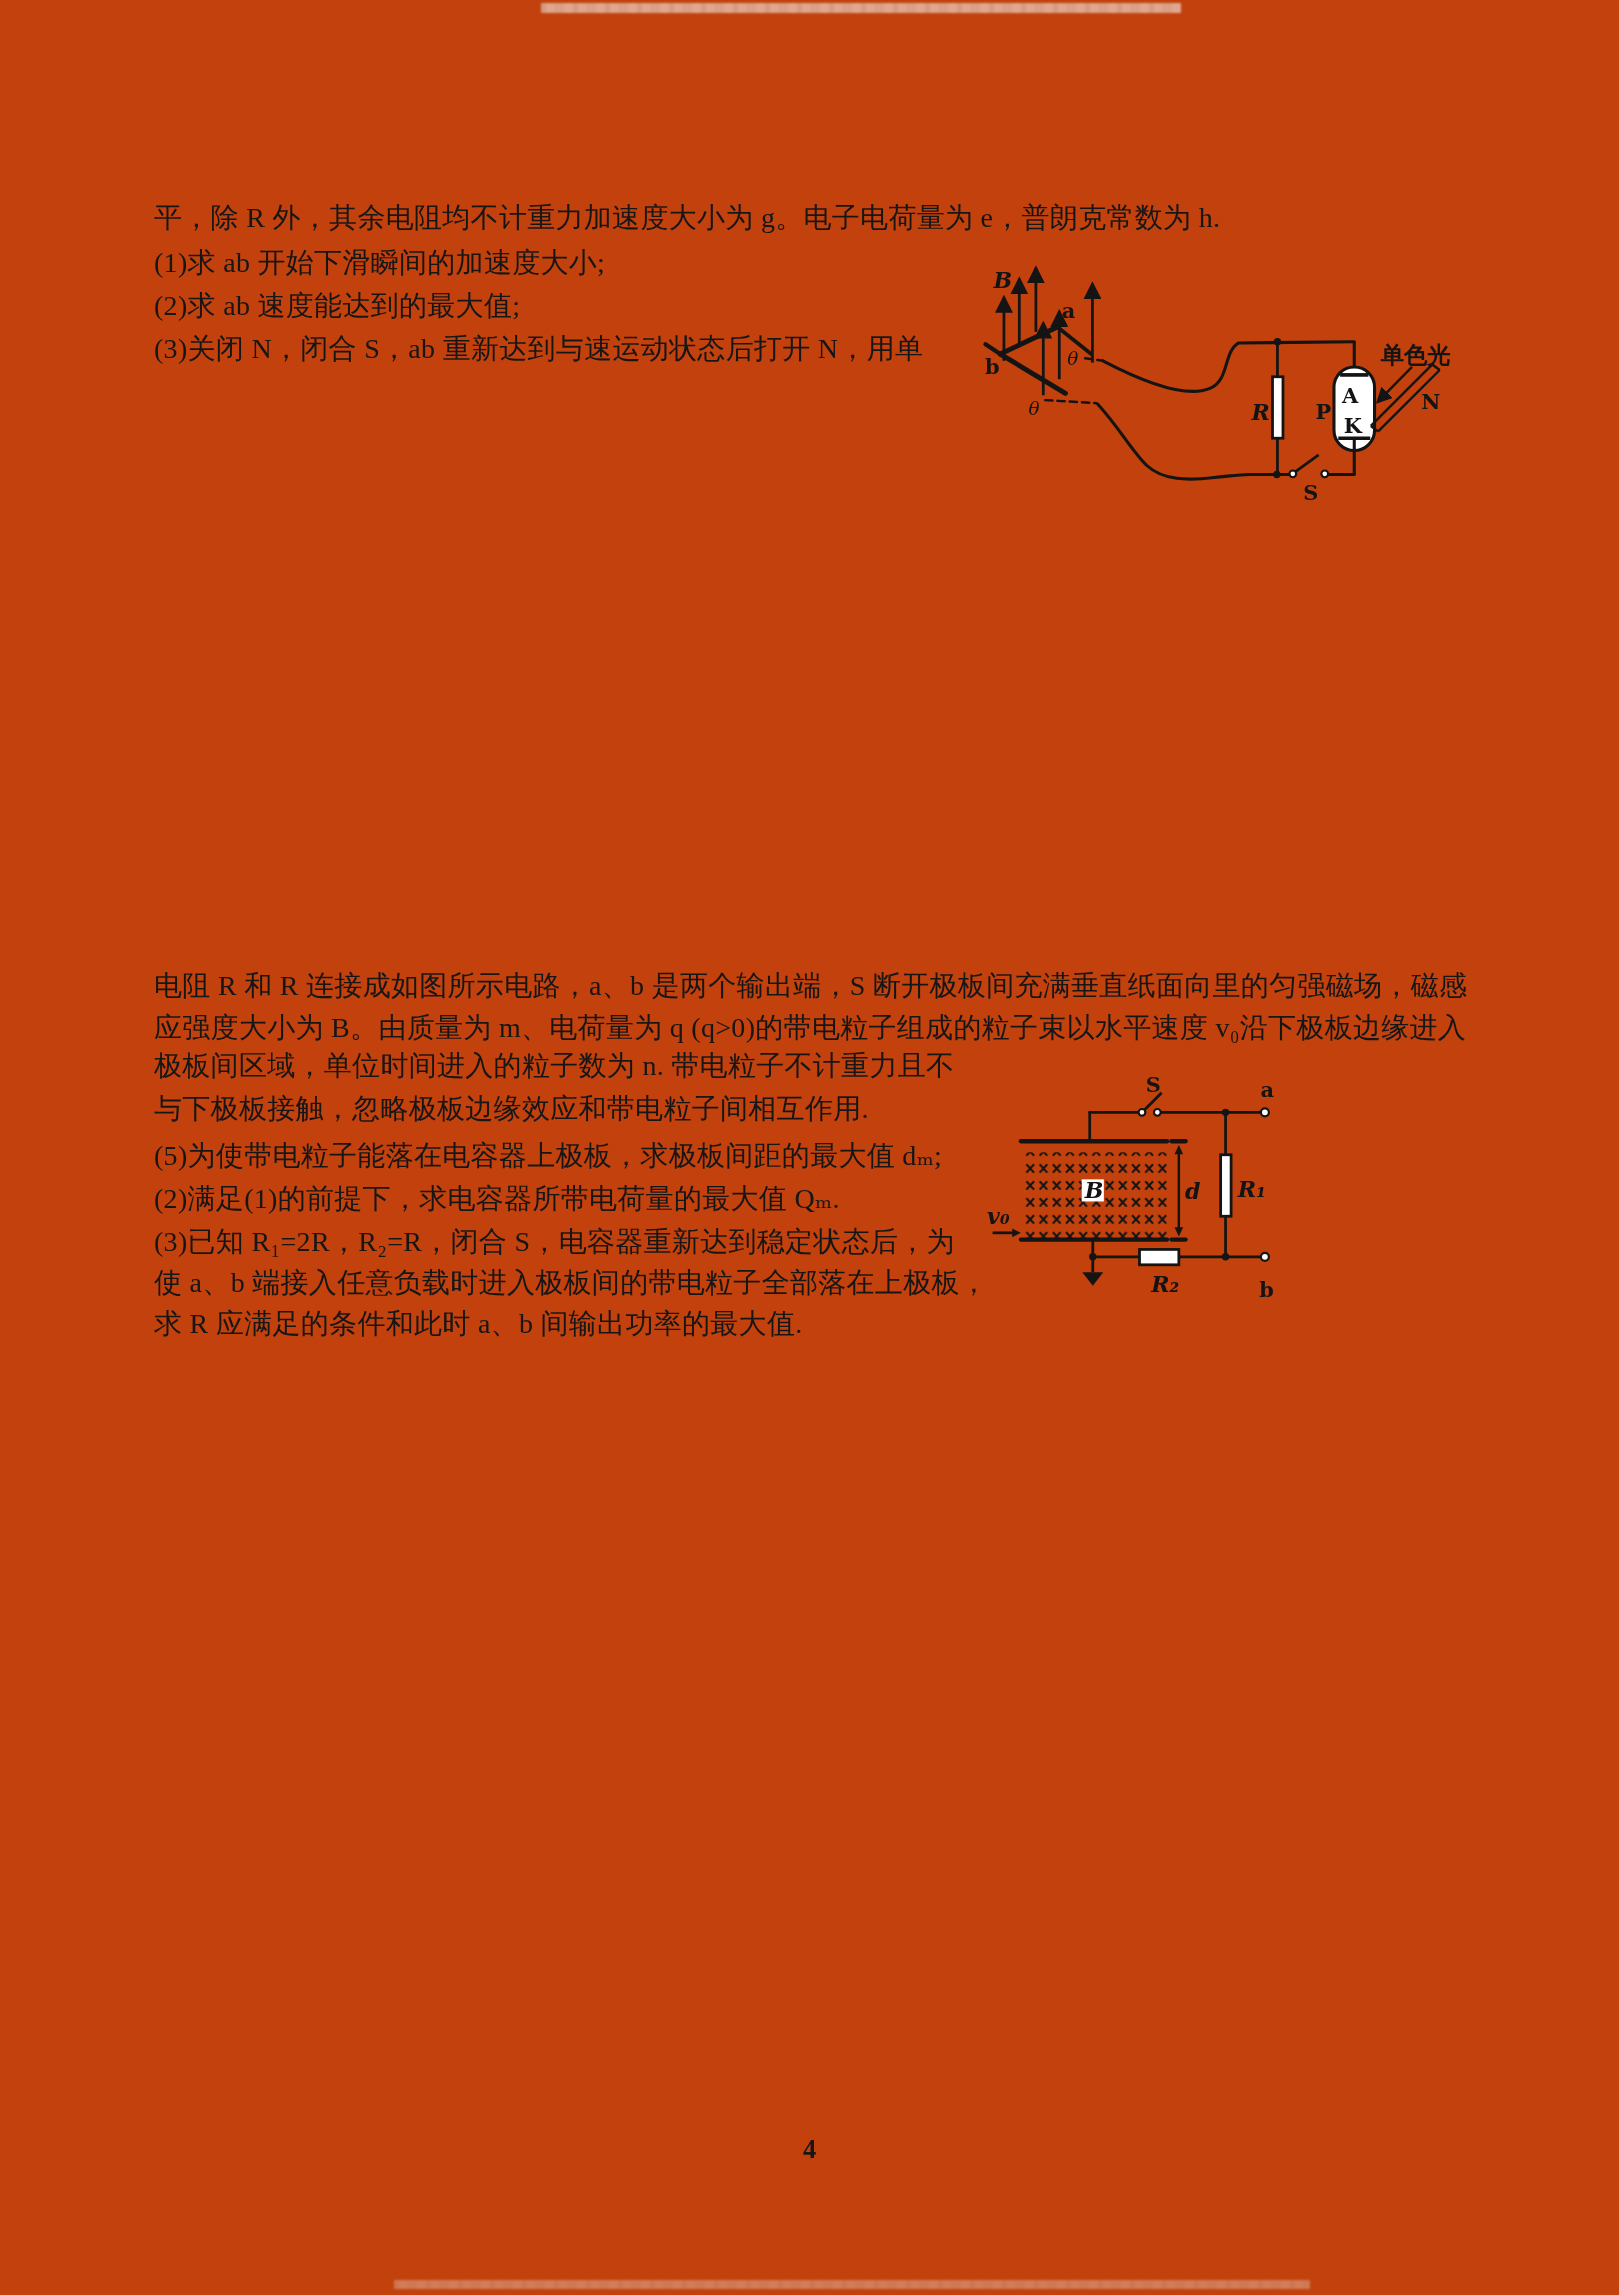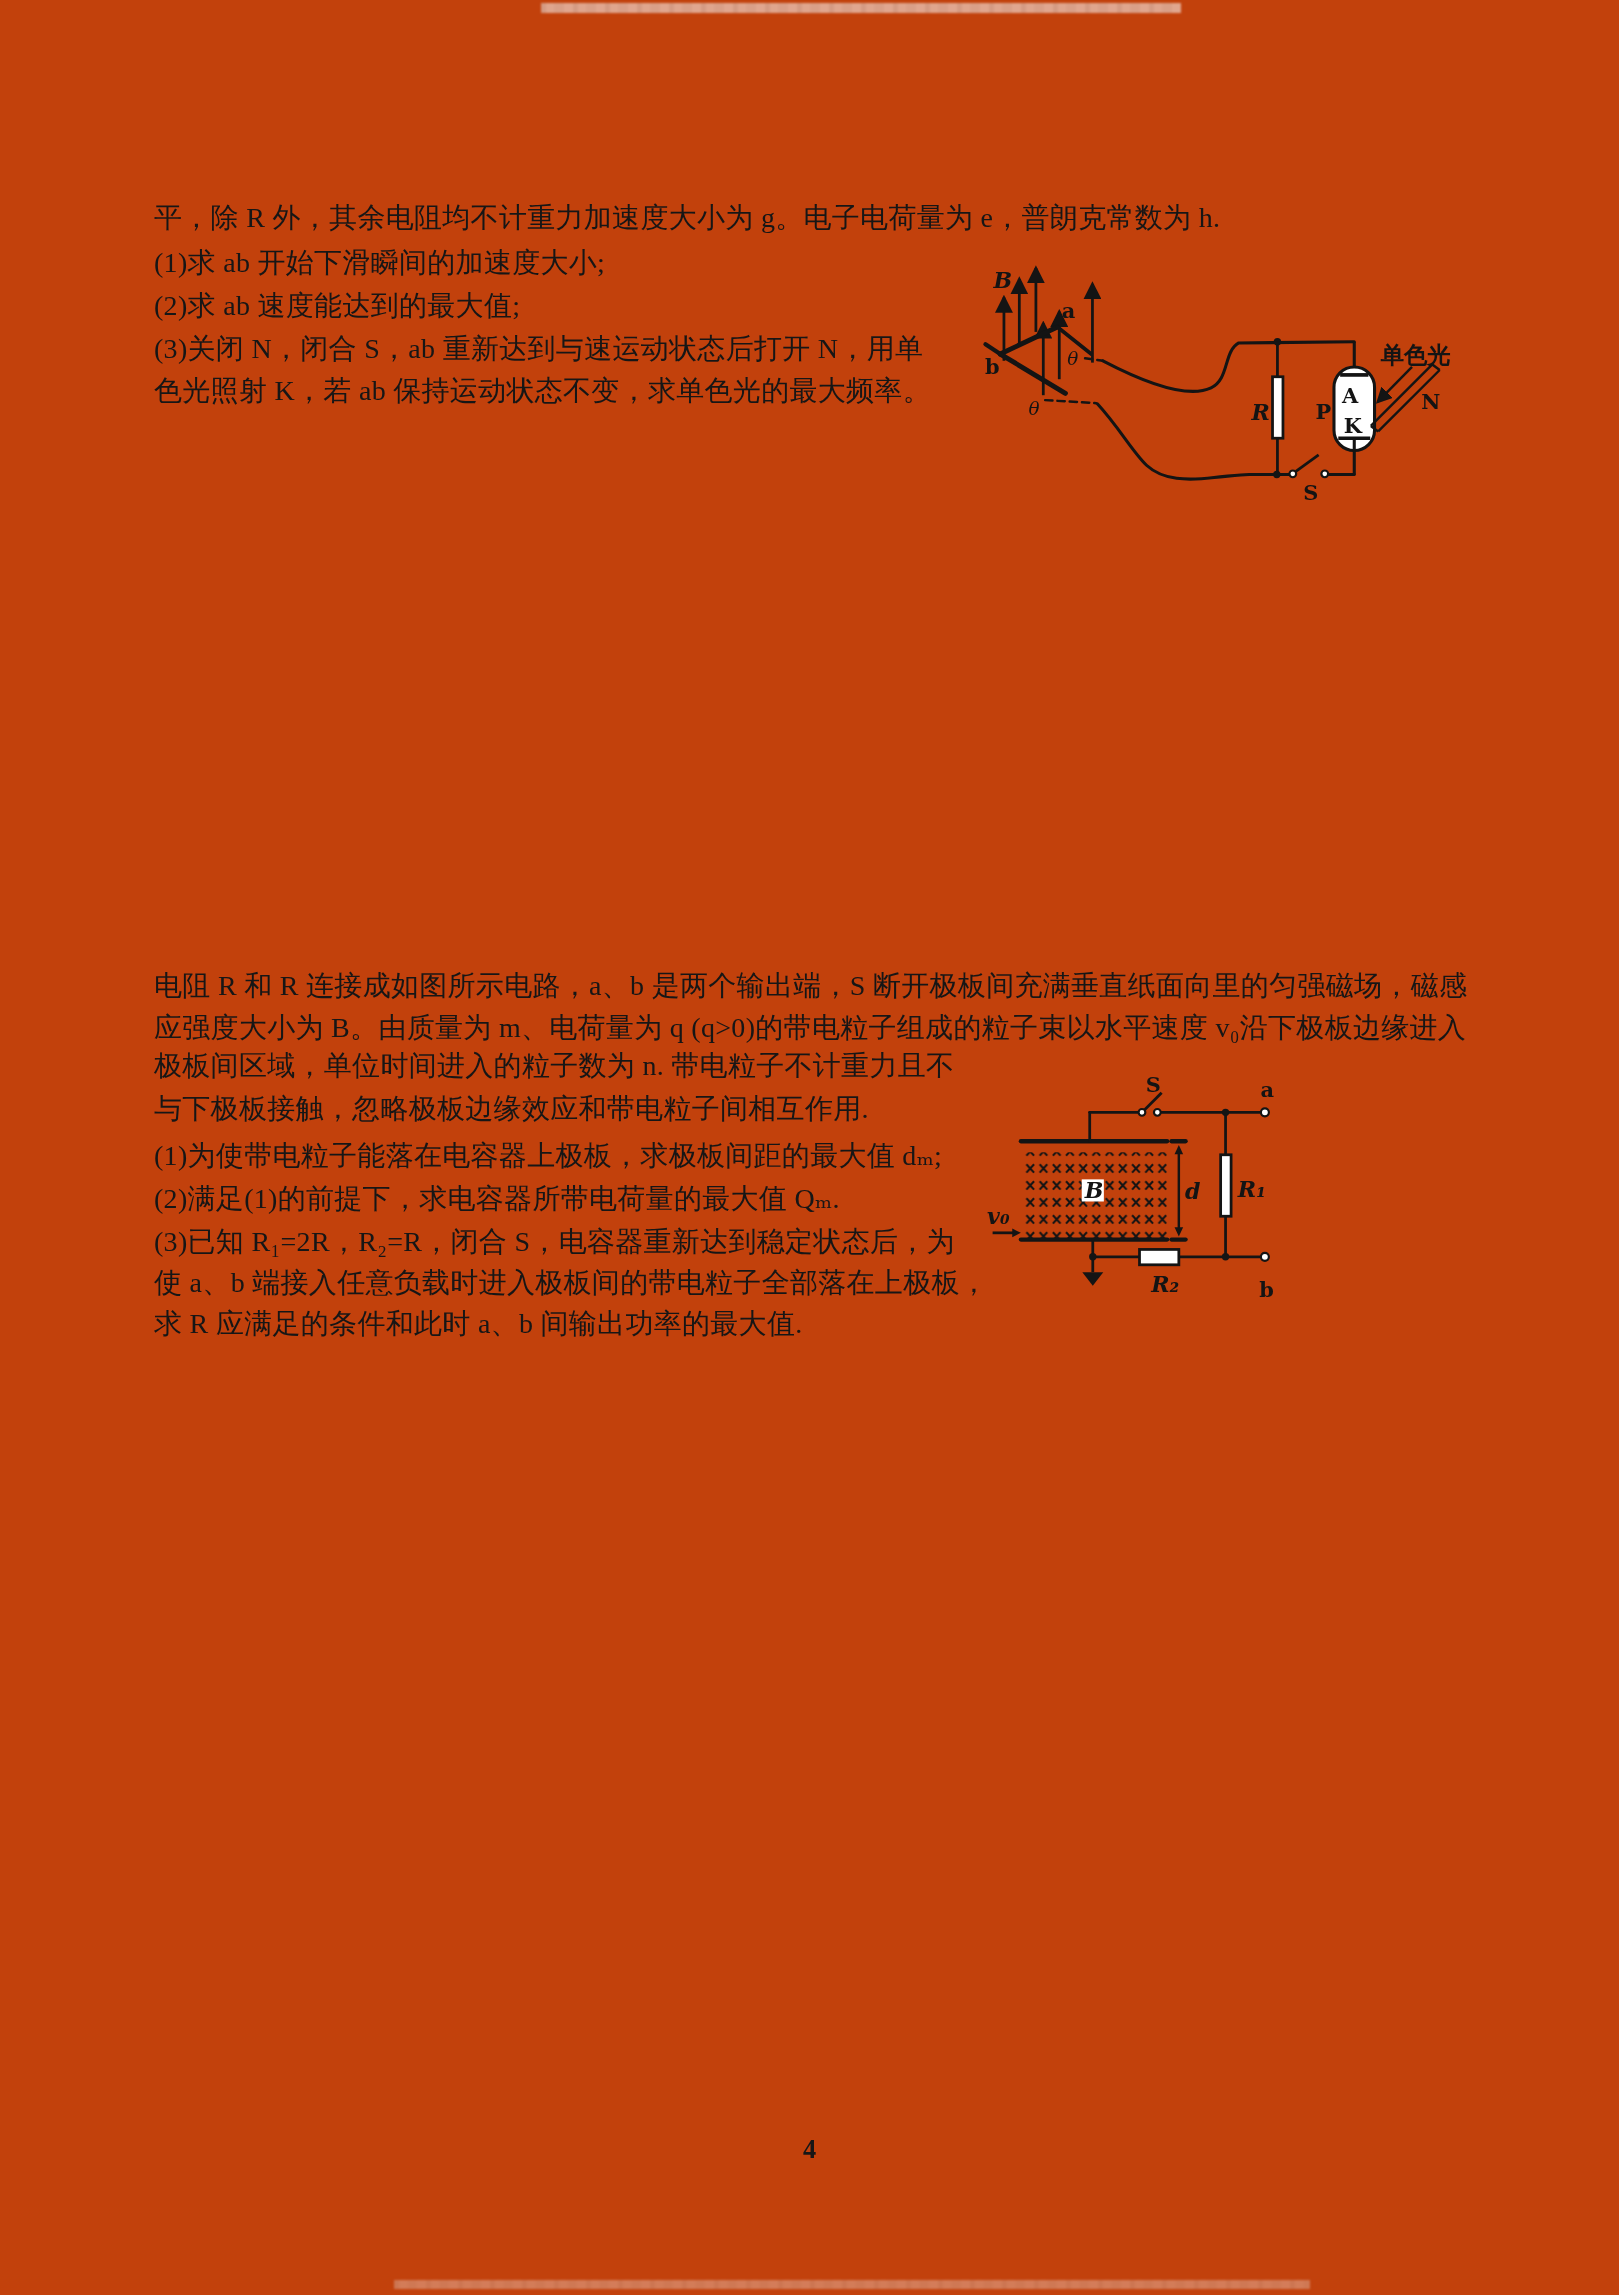--- a/index.html
+++ b/index.html
@@ -33,21 +33,20 @@
 <body>
 
 <div class="page">
 
   <div class="scan-top"></div>
 
   <div class="t" style="left:154px;top:200px">平，除 R 外，其余电阻均不计重力加速度大小为 g。电子电荷量为 e，普朗克常数为 h.</div>
   <div class="t" style="left:154px;top:245px">(1)求 ab 开始下滑瞬间的加速度大小;</div>
   <div class="t" style="left:154px;top:288px">(2)求 ab 速度能达到的最大值;</div>
   <div class="t" style="left:154px;top:331px">(3)关闭 N，闭合 S，ab 重新达到与速运动状态后打开 N，用单</div>
-  <div class="t" style="left:154px;top:373px">色光照射 K，若 ab 保持运动状态不变，求单色光的最大频率。</div>
 
   <svg class="fig" style="left:965px;top:252px" width="529" height="295" viewBox="0 0 860 480">
     <defs>
       <marker id="ah14" viewBox="0 0 10 10" refX="8.5" refY="5" markerWidth="6.5" markerHeight="6.5" orient="auto">
         <path d="M0,0 L10,5 L0,10 z" fill="#141414"></path>
       </marker>
     </defs>
 
     <g stroke="#141414" stroke-width="4.5">
       <line x1="63" y1="177" x2="63" y2="74" marker-end="url(#ah14)"></line>
@@ -115,21 +114,21 @@
     <text class="lbl" x="616" y="295">K</text>
     <text class="lbl" x="742" y="255">N</text>
     <text class="lbl" x="550" y="403">S</text>
     <text class="lbl-cjk" x="676" y="180">单色光</text>
   </svg>
 
   <div class="t" style="left:154px;top:968px">电阻 R 和 R 连接成如图所示电路，a、b 是两个输出端，S 断开极板间充满垂直纸面向里的匀强磁场，磁感</div>
   <div class="t" style="left:154px;top:1010px">应强度大小为 B。由质量为 m、电荷量为 q (q&gt;0)的带电粒子组成的粒子束以水平速度 v₀沿下极板边缘进入</div>
   <div class="t" style="left:154px;top:1048px">极板间区域，单位时间进入的粒子数为 n. 带电粒子不计重力且不</div>
   <div class="t" style="left:154px;top:1091px">与下极板接触，忽略极板边缘效应和带电粒子间相互作用.</div>
-  <div class="t" style="left:154px;top:1138px">(1)为使带电粒子能落在电容器上极板，求极板间距的最大值 dₘ;</div>
+  <div class="t" style="left:154px;top:1138px">(5)为使带电粒子能落在电容器上极板，求极板间距的最大值 dₘ;</div>
   <div class="t" style="left:154px;top:1181px">(2)满足(1)的前提下，求电容器所带电荷量的最大值 Qₘ.</div>
   <div class="t" style="left:154px;top:1224px">(3)已知 R₁=2R，R₂=R，闭合 S，电容器重新达到稳定状态后，为</div>
   <div class="t" style="left:154px;top:1306px">求 R 应满足的条件和此时 a、b 间输出功率的最大值.</div>
   <div class="t" style="left:154px;top:1265px">使 a、b 端接入任意负载时进入极板间的带电粒子全部落在上极板，</div>
 
   <svg class="fig" style="left:984px;top:1058px" width="504" height="271" viewBox="0 0 820 440">
     <defs>
       <pattern id="xfield" patternUnits="userSpaceOnUse" width="21.5" height="27.6">
         <line x1="4.5" y1="7" x2="17" y2="20.5" stroke="#141414" stroke-width="3.4"></line>
         <line x1="17" y1="7" x2="4.5" y2="20.5" stroke="#141414" stroke-width="3.4"></line>

